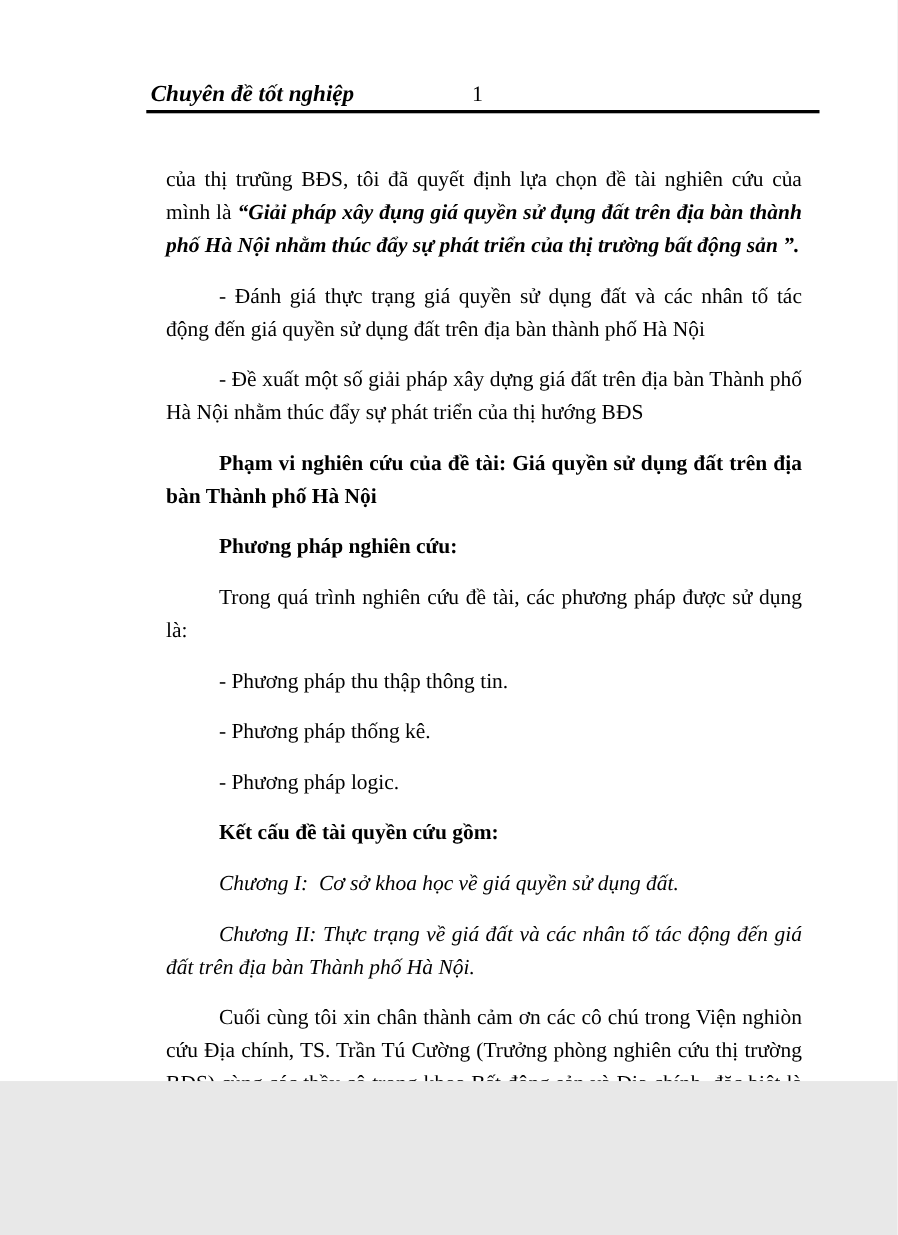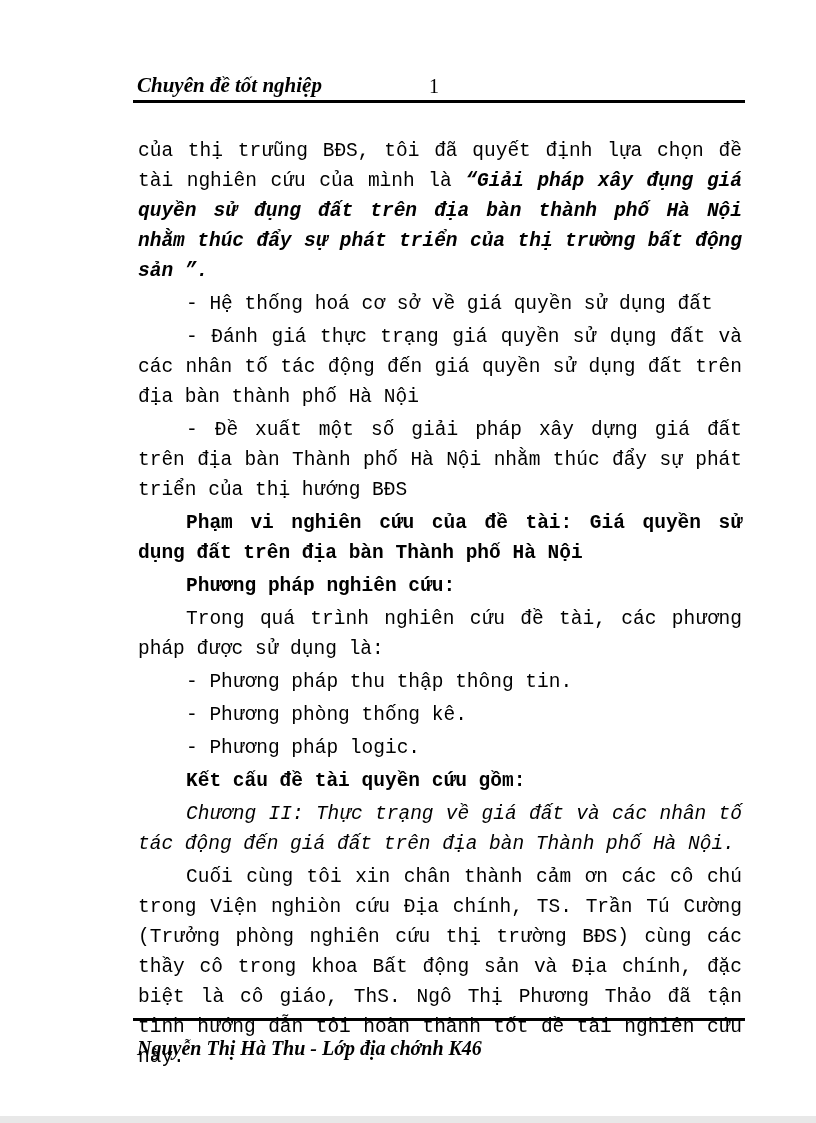--- a/index.html
+++ b/index.html
@@ -1,19 +1,19 @@
 <!DOCTYPE html>
 <html><head>
 <meta charset="utf-8">
 <style>
   html, body { margin: 0; padding: 0; background: #e8e8e8; }
   .page {
     position: relative;
     width: 816px;
-    height: 1116px;
+    height: 983px;
     margin: 0 auto;
     background: #ffffff;
     font-family: "Liberation Serif", "DejaVu Serif", serif;
     color: #000000;
     overflow: hidden;
   }
   .header {
     position: absolute;
     left: 133px;
     top: 68px;
@@ -39,25 +39,24 @@
   .doc-body {
     position: absolute;
     left: 135px;
     top: 133px;
     width: 610px;
     font-size: 19.5px;
     line-height: 30px;
     text-align: justify;
   }
   .doc-body p {
-    margin: 3px;
+    margin: 16px;
     padding: 0;
     text-indent: 48px;
     text-align: justify;
-    font-family: Liberation Mono, monospace;
   }
   .doc-body p.noindent { text-indent: 0; }
   .doc-body .bold { font-weight: bold; }
   .doc-body .italic { font-style: italic; }
   .quote-title { font-weight: bold; font-style: italic; }
   .footer {
     position: absolute;
     left: 133px;
     top: 1018px;
     width: 612px;
@@ -79,41 +78,41 @@
 
   <div class="header">
     <span class="header-title">Chuyên đề tốt nghiệp</span>
     <span class="page-number">1</span>
   </div>
 
   <div class="doc-body">
     <p class="noindent"><span>của thị trưũng BĐS, tôi đã quyết định lựa chọn đề tài nghiên cứu của mình là </span><span class="quote-title">“Giải pháp xây đụng giá quyền sử đụng đất trên địa bàn thành phố Hà Nội nhằm thúc đẩy sự phát triển của thị trường bất động sản ”.</span></p>
 
 
-    <p>- Hệ thống hoá cơ sở về giá quyền sử dụng đất</p>
 
     <p>- Đánh giá thực trạng giá quyền sử dụng đất và các nhân tố tác động đến giá quyền sử dụng đất trên địa bàn thành phố Hà Nội</p>
 
     <p>- Đề xuất một số giải pháp xây dựng giá đất trên địa bàn Thành phố Hà Nội nhằm thúc đẩy sự phát triển của thị hướng BĐS</p>
 
     <p class="bold">Phạm vi nghiên cứu của đề tài: Giá quyền sử dụng đất trên địa bàn Thành phố Hà Nội</p>
 
     <p class="bold">Phương pháp nghiên cứu:</p>
 
     <p>Trong quá trình nghiên cứu đề tài, các phương pháp được sử dụng là:</p>
 
     <p>- Phương pháp thu thập thông tin.</p>
 
-    <p>- Phương phòng thống kê.</p>
+    <p>- Phương pháp thống kê.</p>
 
 
     <p>- Phương pháp logic.</p>
 
     <p class="bold">Kết cấu đề tài quyền cứu gồm:</p>
 
+    <p class="italic">Chương I:&nbsp; Cơ sở khoa học về giá quyền sử dụng đất.</p>
 
     <p class="italic">Chương II: Thực trạng về giá đất và các nhân tố tác động đến giá đất trên địa bàn Thành phố Hà Nội.</p>
 
 
     <p>Cuối cùng tôi xin chân thành cảm ơn các cô chú trong Viện nghiòn cứu Địa chính, TS. Trần Tú Cường (Trưởng phòng nghiên cứu thị trường BĐS) cùng các thầy cô trong khoa Bất động sản và Địa chính, đặc biệt là cô giáo, ThS. Ngô Thị Phương Thảo đã tận tình hướng dẫn tôi hoàn thành tốt đề tài nghiên cứu này.</p>
   </div>
 
   <div class="footer">
     <span class="footer-signature">Nguyễn Thị Hà Thu - Lớp địa chớnh K46</span>
   </div>

